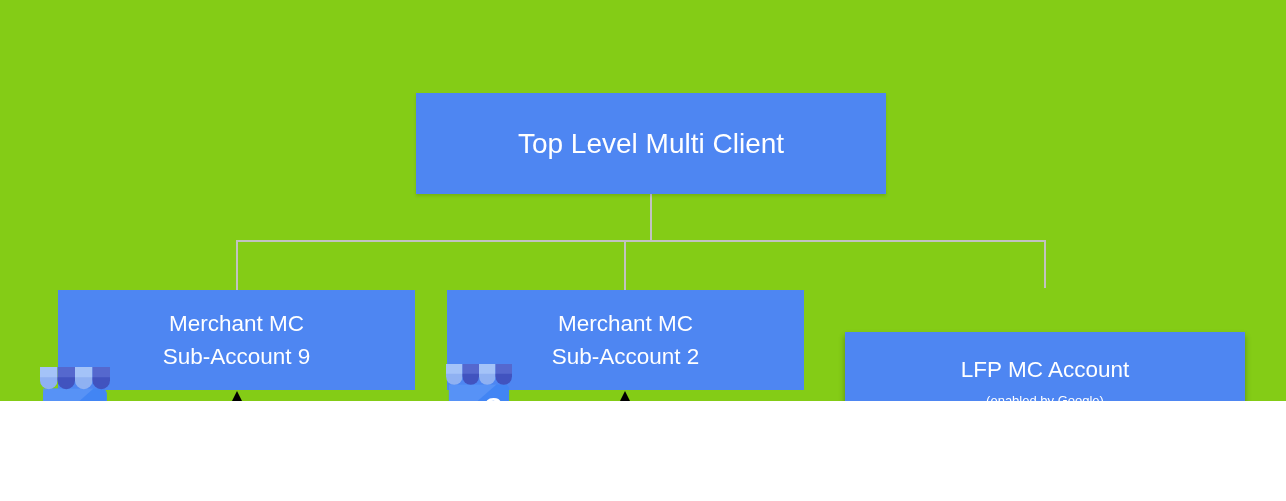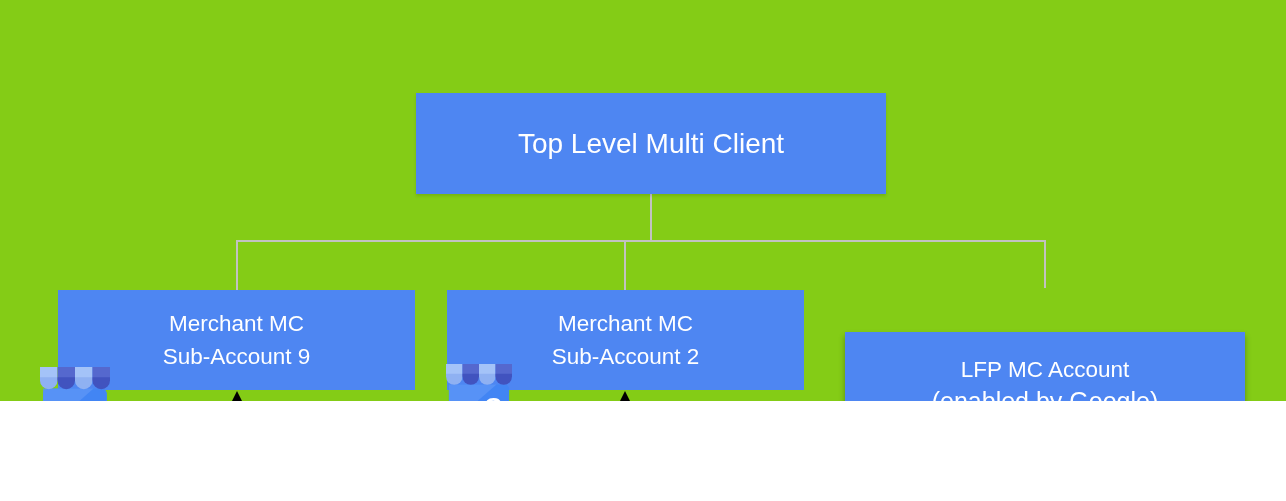--- a/index.html
+++ b/index.html
@@ -26,21 +26,21 @@
     font-size: 28px; line-height: 41px;
     box-shadow: 0 2px 3px rgba(0,0,0,0.12);
   }
   .box-child {
     font-size: 22.5px; line-height: 33px;
   }
   .box-c1 { left: 58px;  top: 290px; width: 357px; height: 100px; }
   .box-c2 { left: 447px; top: 290px; width: 357px; height: 100px; }
   .box-c3 { left: 845px; top: 292px; width: 400px; height: 104px;
             box-shadow: 0 4px 6px rgba(0,0,0,0.32); margin-top: 40px; }
-  .box-c3 .line2 { font-size: 25px; line-height: 30px; }
+  .box-c3 .line2 { font-size: 13px; line-height: 30px; }
 
   .gline { position: absolute; background: #C2C2C2; }
   .bline { position: absolute; background: #000000; }
 
   .gl-root-v { left: 650px;  top: 194px; width: 2px;   height: 48px; }
   .gl-h      { left: 236px;  top: 240px; width: 810px; height: 2px;  }
   .gl-c1-v   { left: 236px;  top: 240px; width: 2px;   height: 50px; }
   .gl-c2-v   { left: 624px;  top: 240px; width: 2px;   height: 50px; }
   .gl-c3-v   { left: 1044px; top: 240px; width: 2px;   height: 48px; }
 

